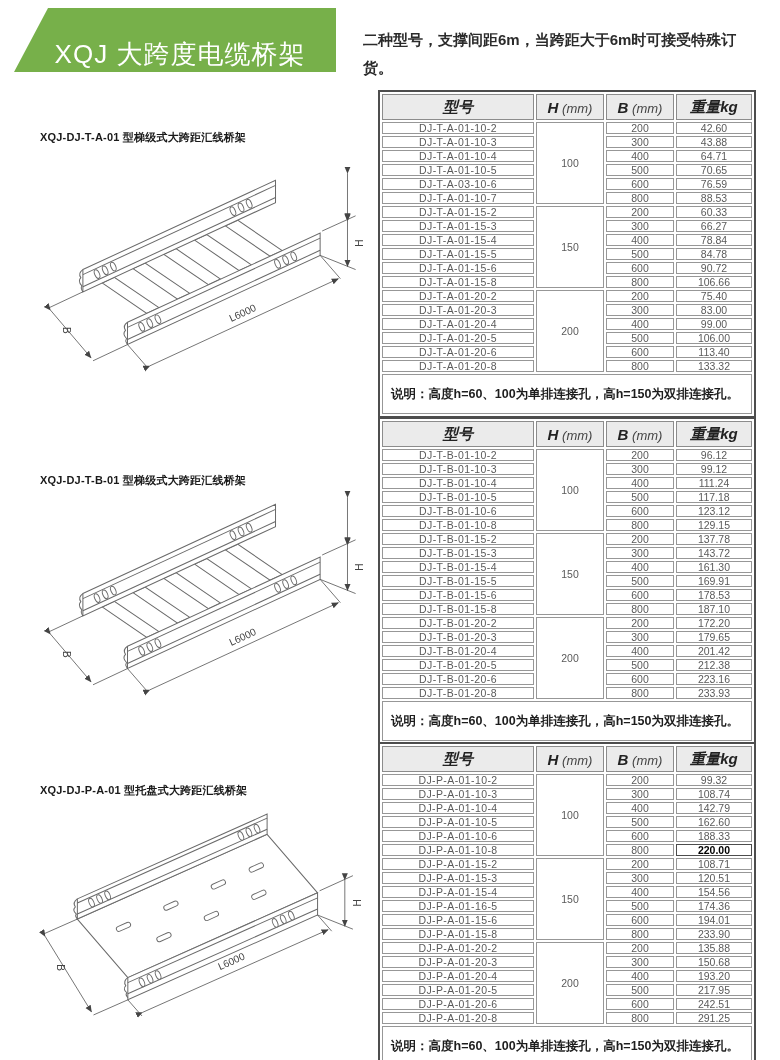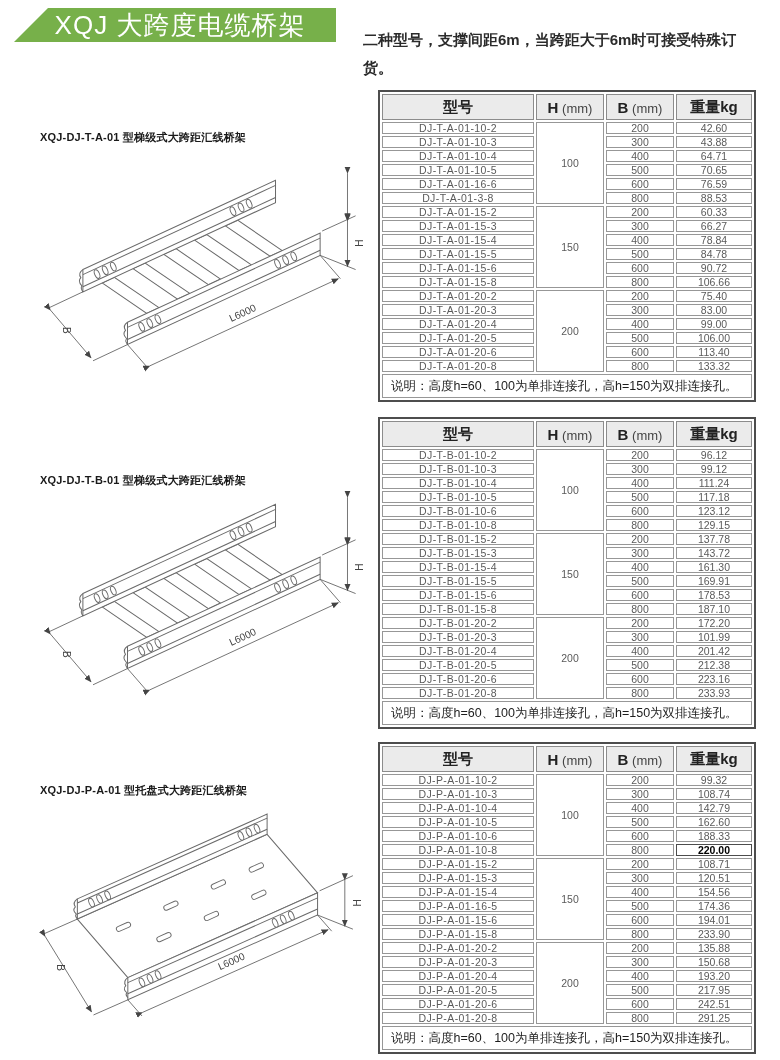--- a/index.html
+++ b/index.html
@@ -1,24 +1,24 @@
 <!DOCTYPE html>
 <html style="--accent-green: #77b04a; --header-bg: #ebebeb; --border-dark: #4d4d4d;"><head>
 <meta charset="utf-8">
 <style>
   html,body{margin:0;padding:0;}
   body{
     width:780px;height:1060px;position:relative;overflow:hidden;
     background:#ffffff;font-family:"Liberation Sans","DejaVu Sans",sans-serif;
   }
   .banner{
-    position:absolute;left:14px;top:8px;width:322px;height:34px;
+    position:absolute;left:14px;top:8px;width:322px;height:64px;
     background:var(--accent-green,#77b04a);
     clip-path:polygon(34px 0,100% 0,100% 100%,0 100%);
-    display:flex;align-items:flex-start;justify-content:center;
+    display:flex;align-items:flex-end;justify-content:center;
   }
   .banner-title{color:#ffffff;font-size:26px;font-weight:500;letter-spacing:1px;padding-left:10px;}
   .intro{
     position:absolute;left:363px;top:26px;width:400px;
     font-size:15px;line-height:28px;color:#2b2b2b;font-weight:600;
   }
   .intro .l1{padding-left:30px;}
   .fig-caption{
     position:absolute;left:40px;font-size:11px;font-weight:600;color:#1a1a1a;letter-spacing:0.2px;
   }
@@ -26,32 +26,32 @@
   .fig .dim{font-size:10px;fill:#444;font-weight:500;}
   
   .spec-table{
     position:absolute;left:378px;width:378px;
     border-collapse:separate;border-spacing:2px;
     border:2px solid var(--border-dark,#4d4d4d);
     background:#ffffff;table-layout:fixed;
   }
   .spec-table th{
     background:var(--header-bg,#ebebeb);border:1px solid #8c8c8c;
-    height:24px;font-size:15px;font-weight:600;color:#222;text-align:center;padding:0;
+    height:24px;font-size:15px;font-weight:600;color:#222;text-align:center;padding:0;font-style:italic;
   }
   .spec-table th .sub{font-size:13px;font-weight:400;color:#444;}
   .spec-table td{
     border:1px solid #979797;height:10px;padding:0;line-height:10px;
     font-size:10.5px;color:#5a5a5a;text-align:center;background:#fff;
   }
   .spec-table td.c-model{letter-spacing:0.4px;}
   .spec-table td.em{color:#000;font-weight:700;border-color:#4d4d4d;}
   .spec-table td.note-cell{
-    text-align:left;padding:3px 8px;height:16px;line-height:16px;
-    font-size:12.5px;color:#1d1d1d;font-weight:400;
+    text-align:left;padding:11px 8px;height:16px;line-height:16px;
+    font-size:12.5px;color:#1d1d1d;font-weight:700;
   }
 </style>
 </head>
 <body>
 
 <svg width="0" height="0" style="position:absolute" aria-hidden="true">
   <defs>
     <marker id="arr" markerWidth="9" markerHeight="8" refX="6.5" refY="3" orient="auto" markerUnits="userSpaceOnUse">
       <path d="M0,0 L7,3 L0,6 z" fill="#444"></path>
     </marker>
@@ -220,26 +220,26 @@
         <td class="c-model">DJ-T-A-01-10-4</td>
         <td>400</td>
         <td>64.71</td>
       </tr>
       <tr>
         <td class="c-model">DJ-T-A-01-10-5</td>
         <td>500</td>
         <td>70.65</td>
       </tr>
       <tr>
-        <td class="c-model">DJ-T-A-01-16-6</td>
+        <td class="c-model">DJ-T-A-03-10-6</td>
         <td>600</td>
         <td>76.59</td>
       </tr>
       <tr>
-        <td class="c-model">DJ-T-A-01-3-8</td>
+        <td class="c-model">DJ-T-A-01-10-7</td>
         <td>800</td>
         <td>88.53</td>
       </tr>
       <tr>
         <td class="c-model">DJ-T-A-01-15-2</td>
         <td rowspan="6" class="c-h">150</td>
         <td>200</td>
         <td>60.33</td>
       </tr>
       <tr>
@@ -383,21 +383,21 @@
       </tr>
       <tr>
         <td class="c-model">DJ-T-B-01-20-2</td>
         <td rowspan="6" class="c-h">200</td>
         <td>200</td>
         <td>172.20</td>
       </tr>
       <tr>
         <td class="c-model">DJ-T-B-01-20-3</td>
         <td>300</td>
-        <td>101.99</td>
+        <td>179.65</td>
       </tr>
       <tr>
         <td class="c-model">DJ-T-B-01-20-4</td>
         <td>400</td>
         <td>201.42</td>
       </tr>
       <tr>
         <td class="c-model">DJ-T-B-01-20-5</td>
         <td>500</td>
         <td>212.38</td>

